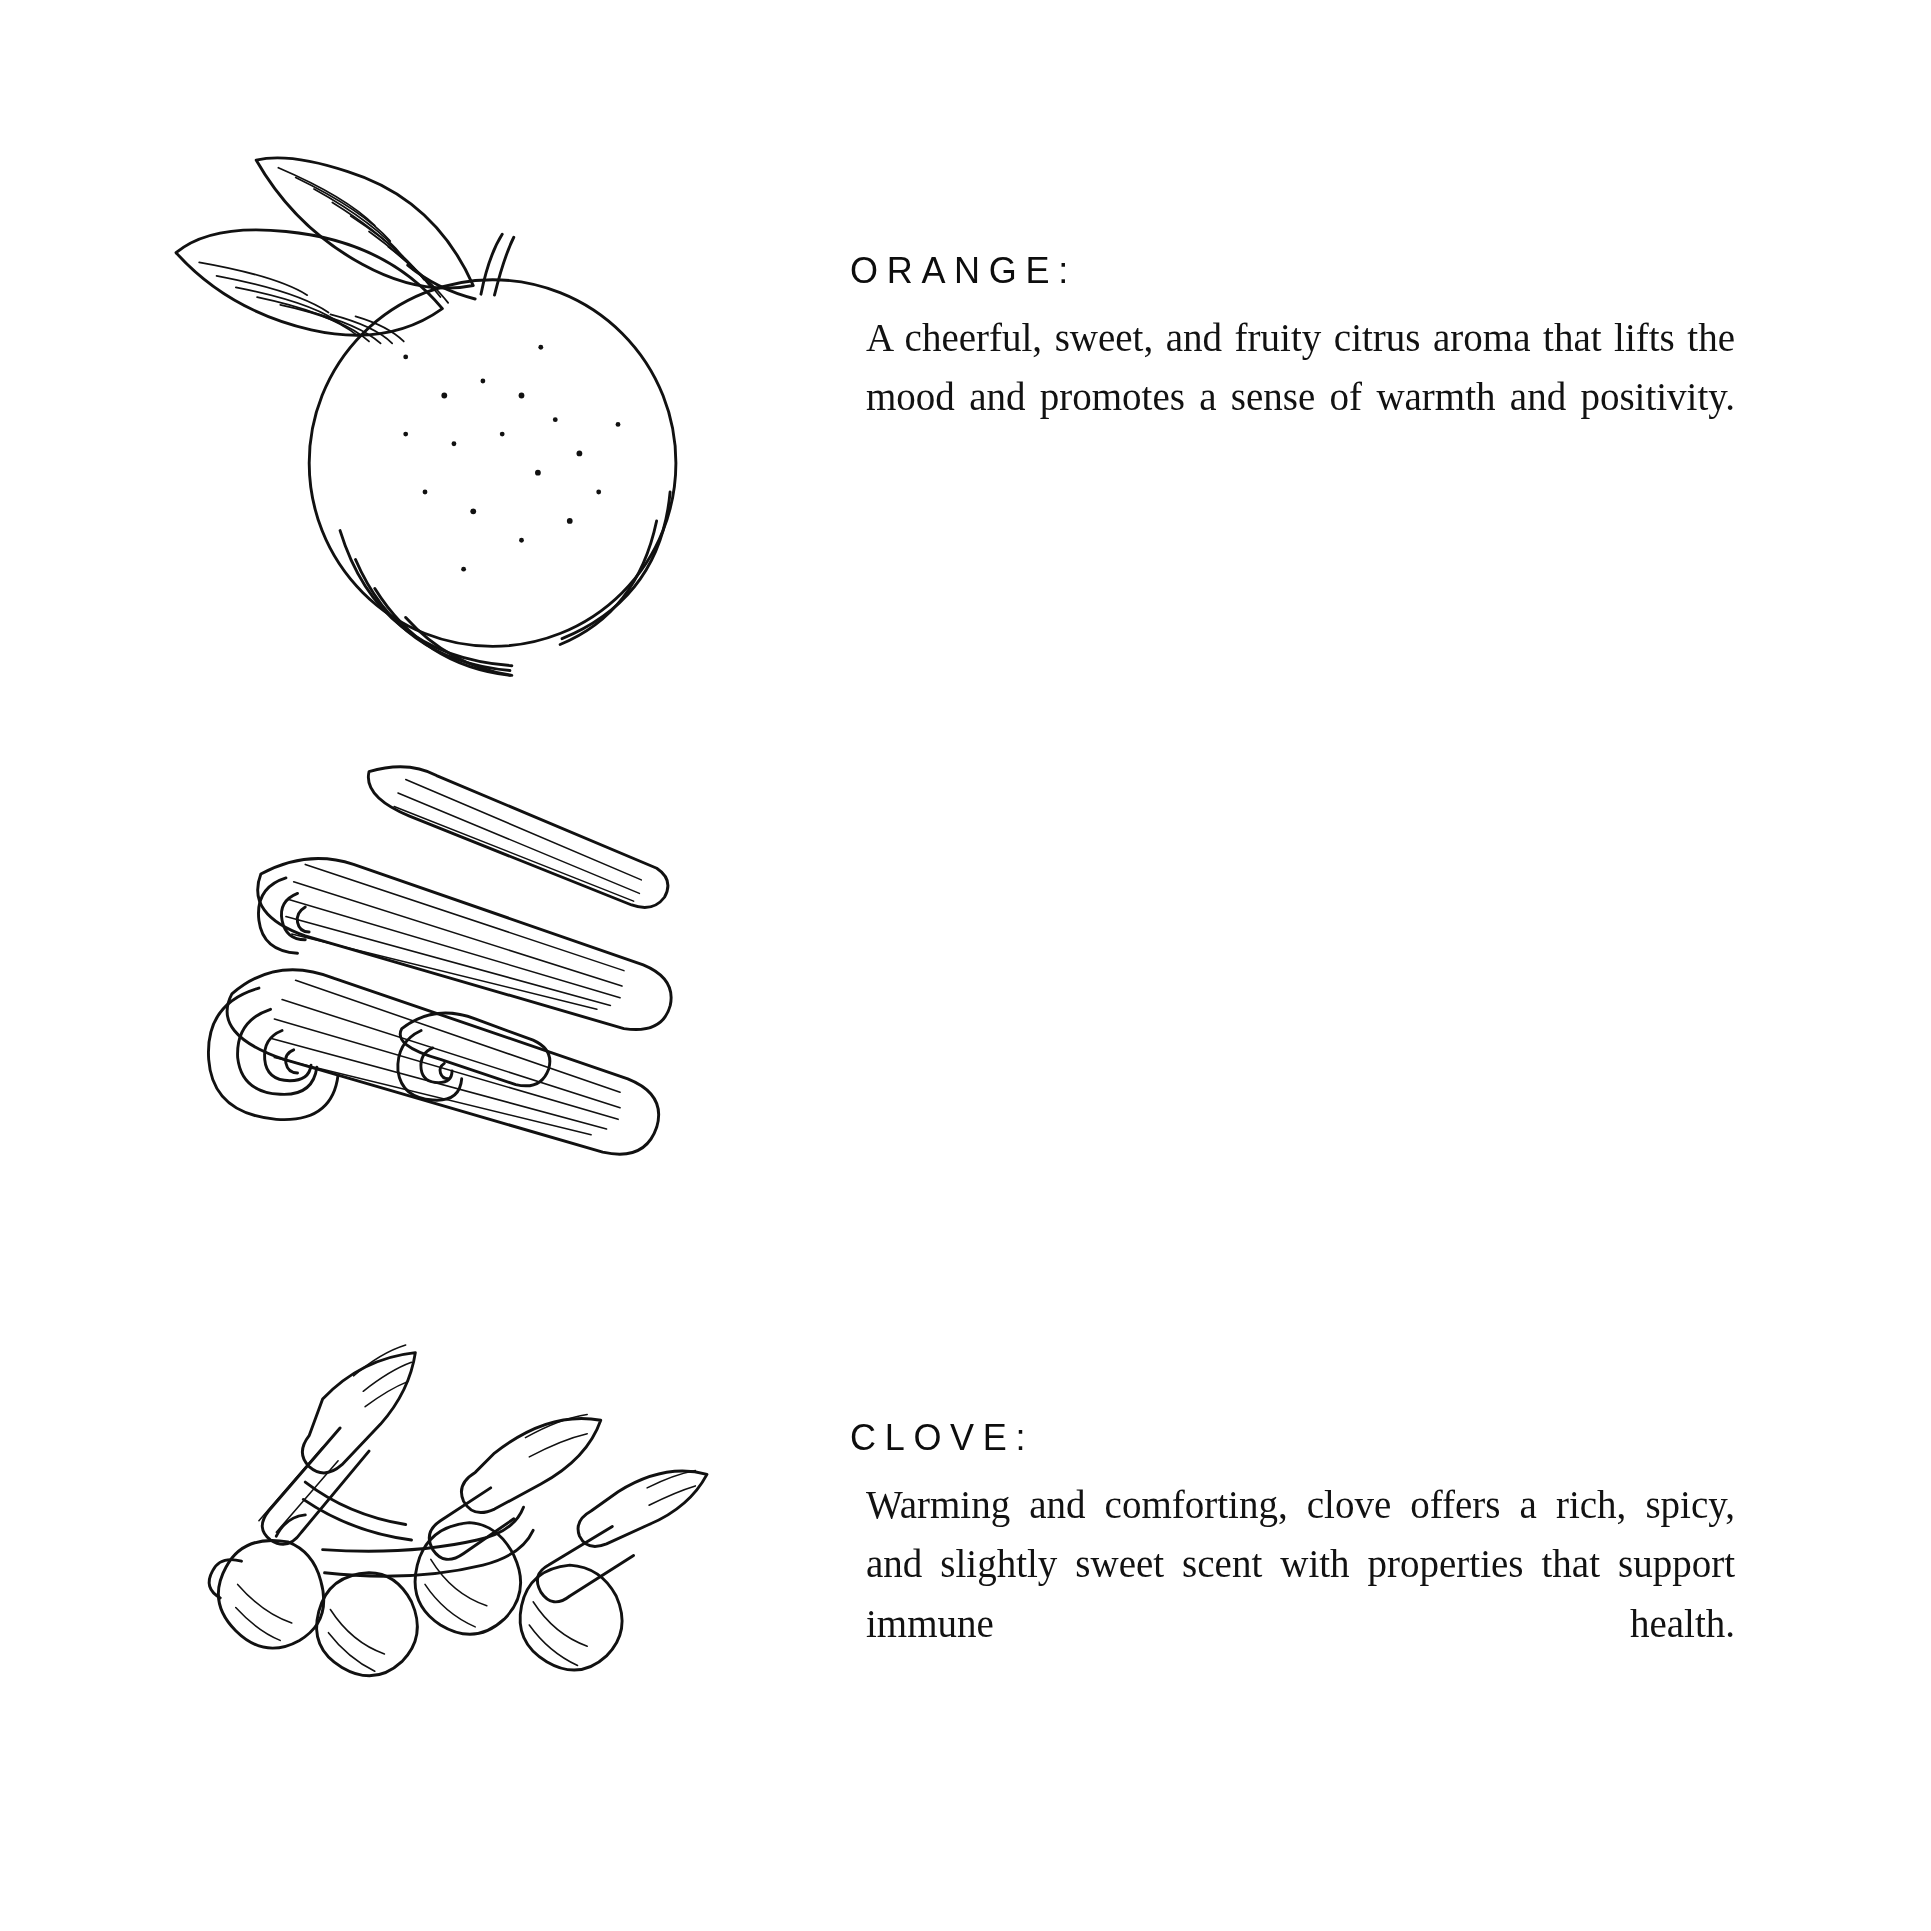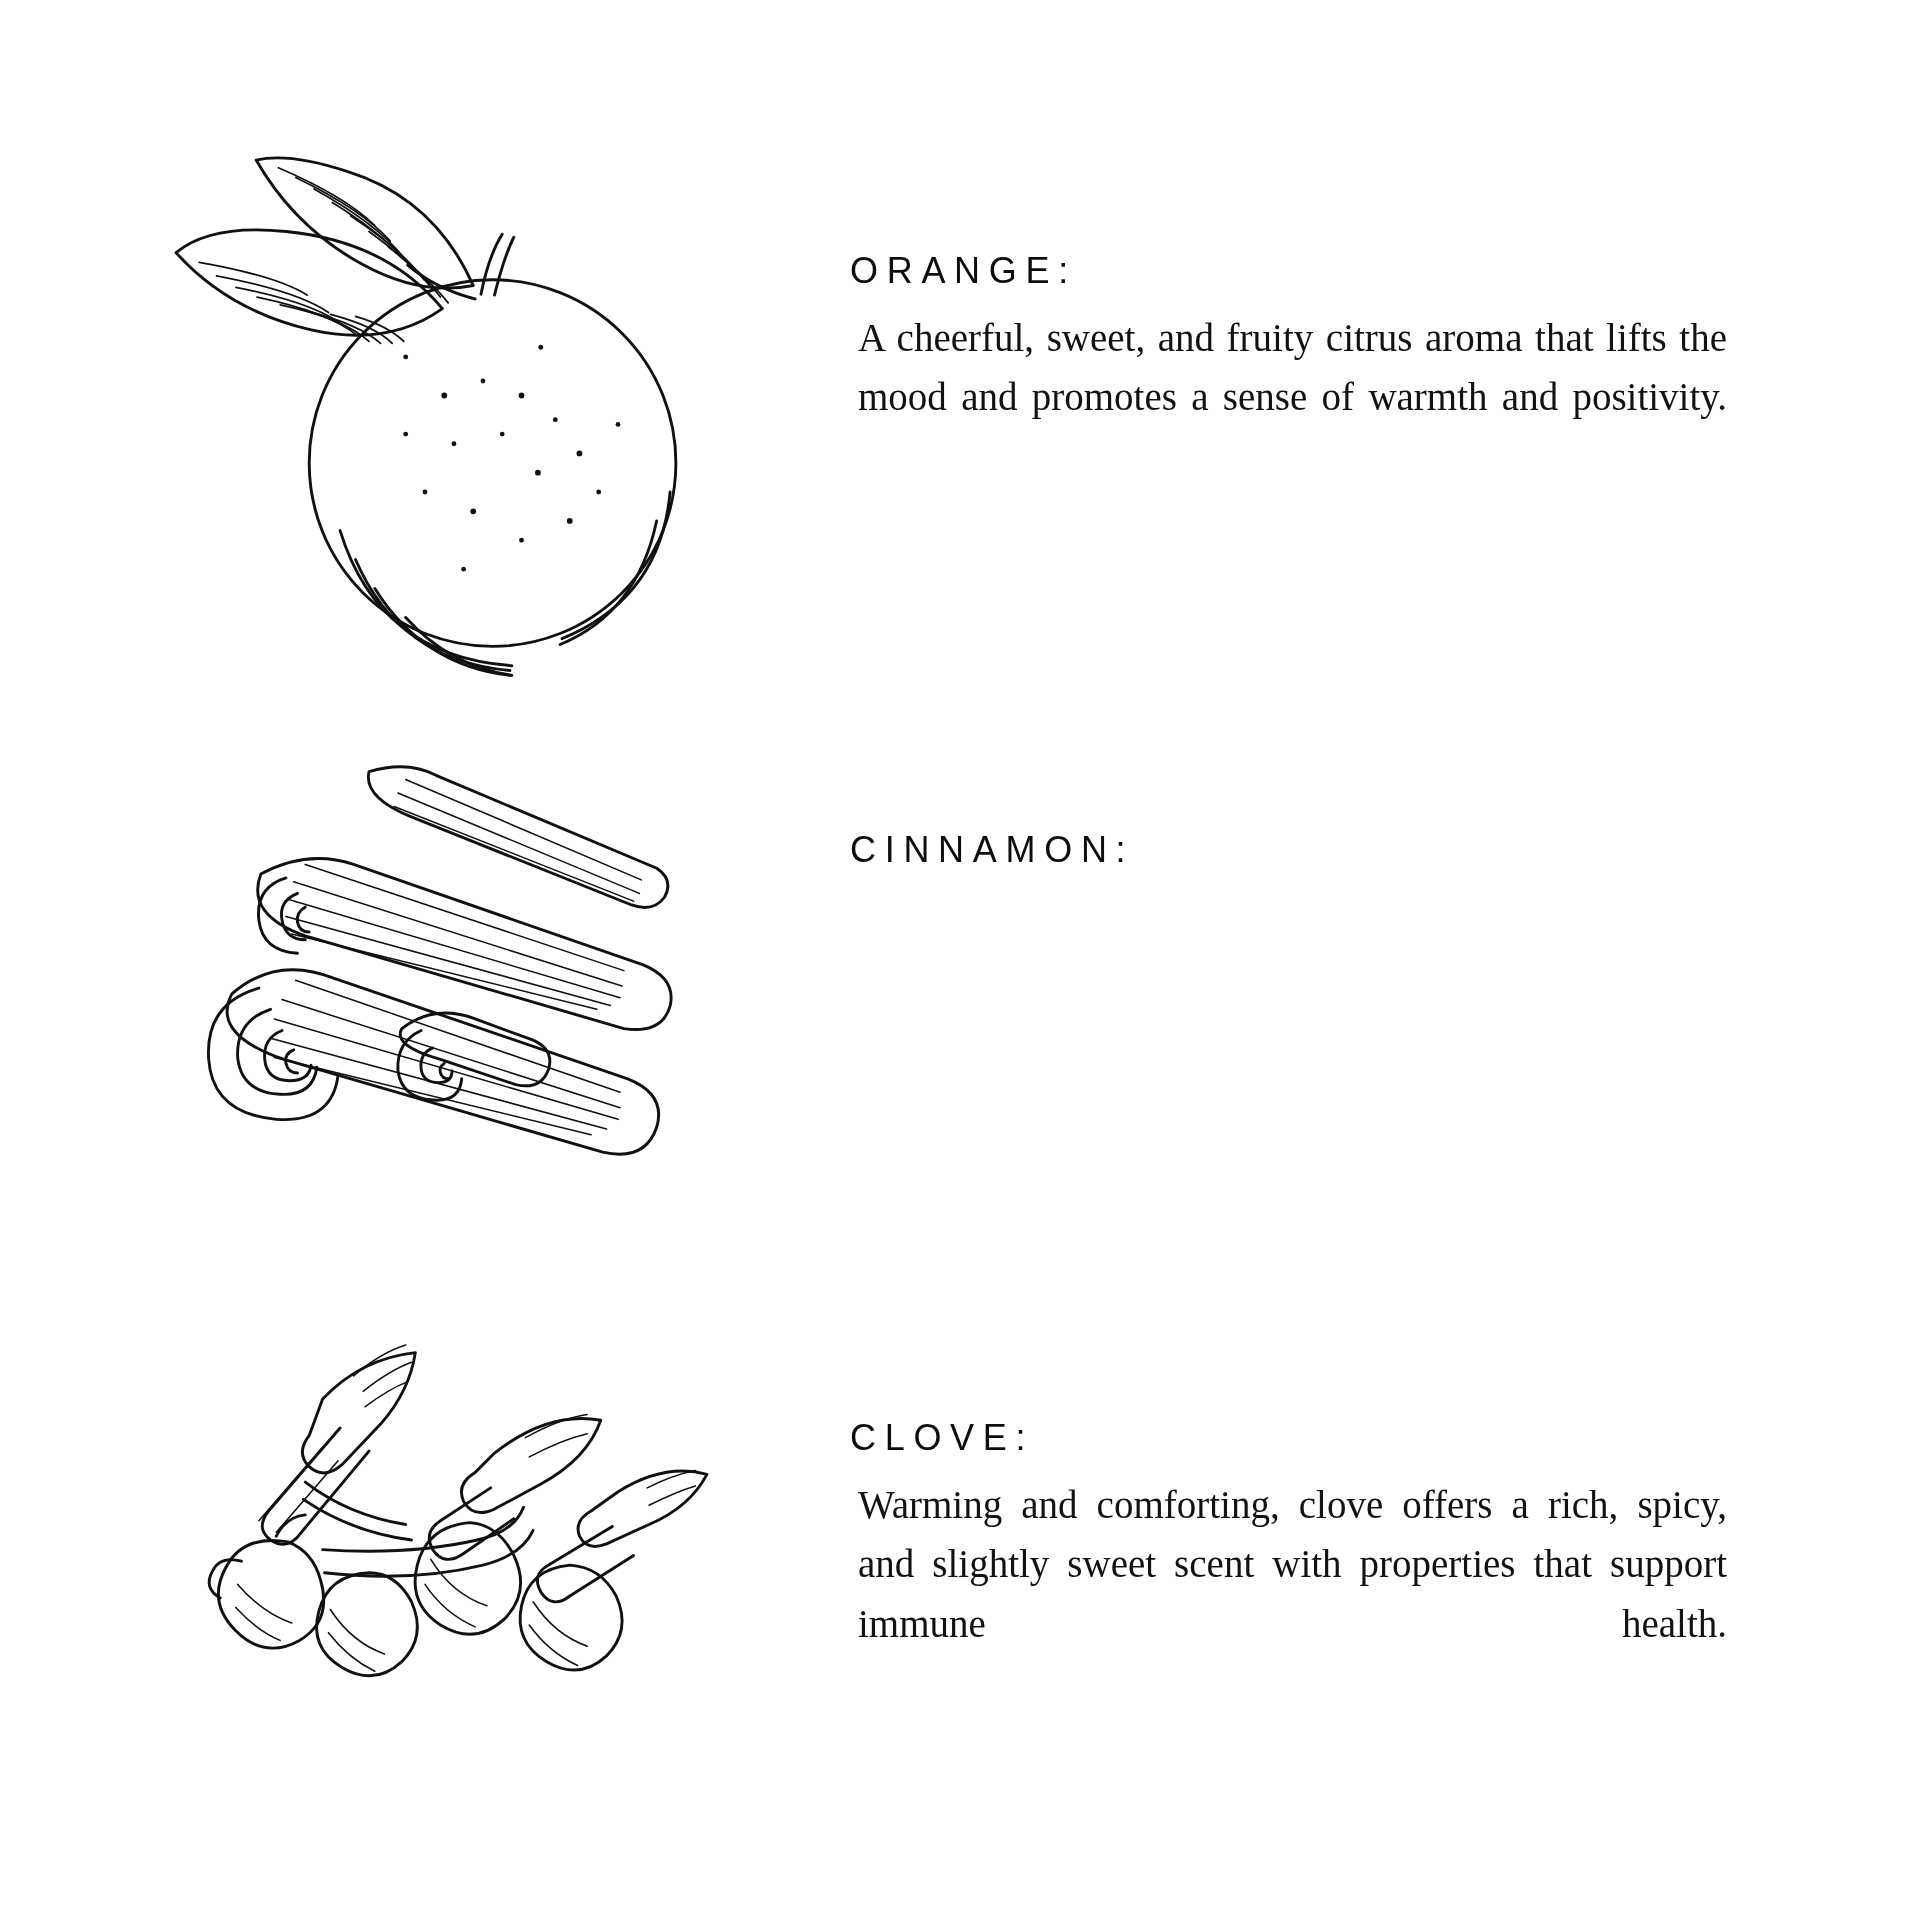--- a/index.html
+++ b/index.html
@@ -56,21 +56,21 @@
     font-weight: 400;
     color: #0d0d0d;
     margin: 0 0 17.4px 0;
     line-height: 1.1;
   }
   .ing-desc {
     font-family: "Liberation Serif", serif;
     font-size: 39px;
     line-height: 1.52;
     color: #121212;
-    margin: 8px;
+    margin: 16px;
     text-align: justify;
     text-justify: inter-word;
     width: 869px;
   }
   .ing-desc::after {
     content: "";
     display: inline-block;
     width: 100%;
   }
   svg.art {
@@ -199,21 +199,20 @@
             <path d="M184 358 q-10 4 -8 14 q2 10 12 10"></path>
 
             <path d="M296 336 q34 -26 76 -10 l60 22 q22 10 16 30 q-8 22 -34 16 l-78 -26 q-50 -14 -40 -32 z"></path>
             <path d="M316 338 q-26 12 -24 42 q4 28 36 30 q28 2 30 -22"></path>
             <path d="M328 356 q-14 6 -12 22 q2 14 18 14 q14 0 14 -12"></path>
             <path d="M340 372 q-6 4 -4 10 q2 6 8 6"></path>
           </g>
         </svg>
       </div>
       <div class="text-cell">
-        <h2 class="ing-title">CINNAMON:</h2>
       </div>
     </div>
 
     <div class="ingredient-row row-clove">
       <div class="art-cell">
         <svg class="art" width="618" height="541" viewBox="0 0 640 560">
           <g fill="none" stroke="#111" stroke-width="3" stroke-linecap="round" stroke-linejoin="round">
 
             <path d="M214 120 q40 -42 96 -48 q-6 40 -36 74 l-40 42 q-18 16 -34 2 q-14 -14 0 -32 z"></path>
             <g stroke-width="1.6">

